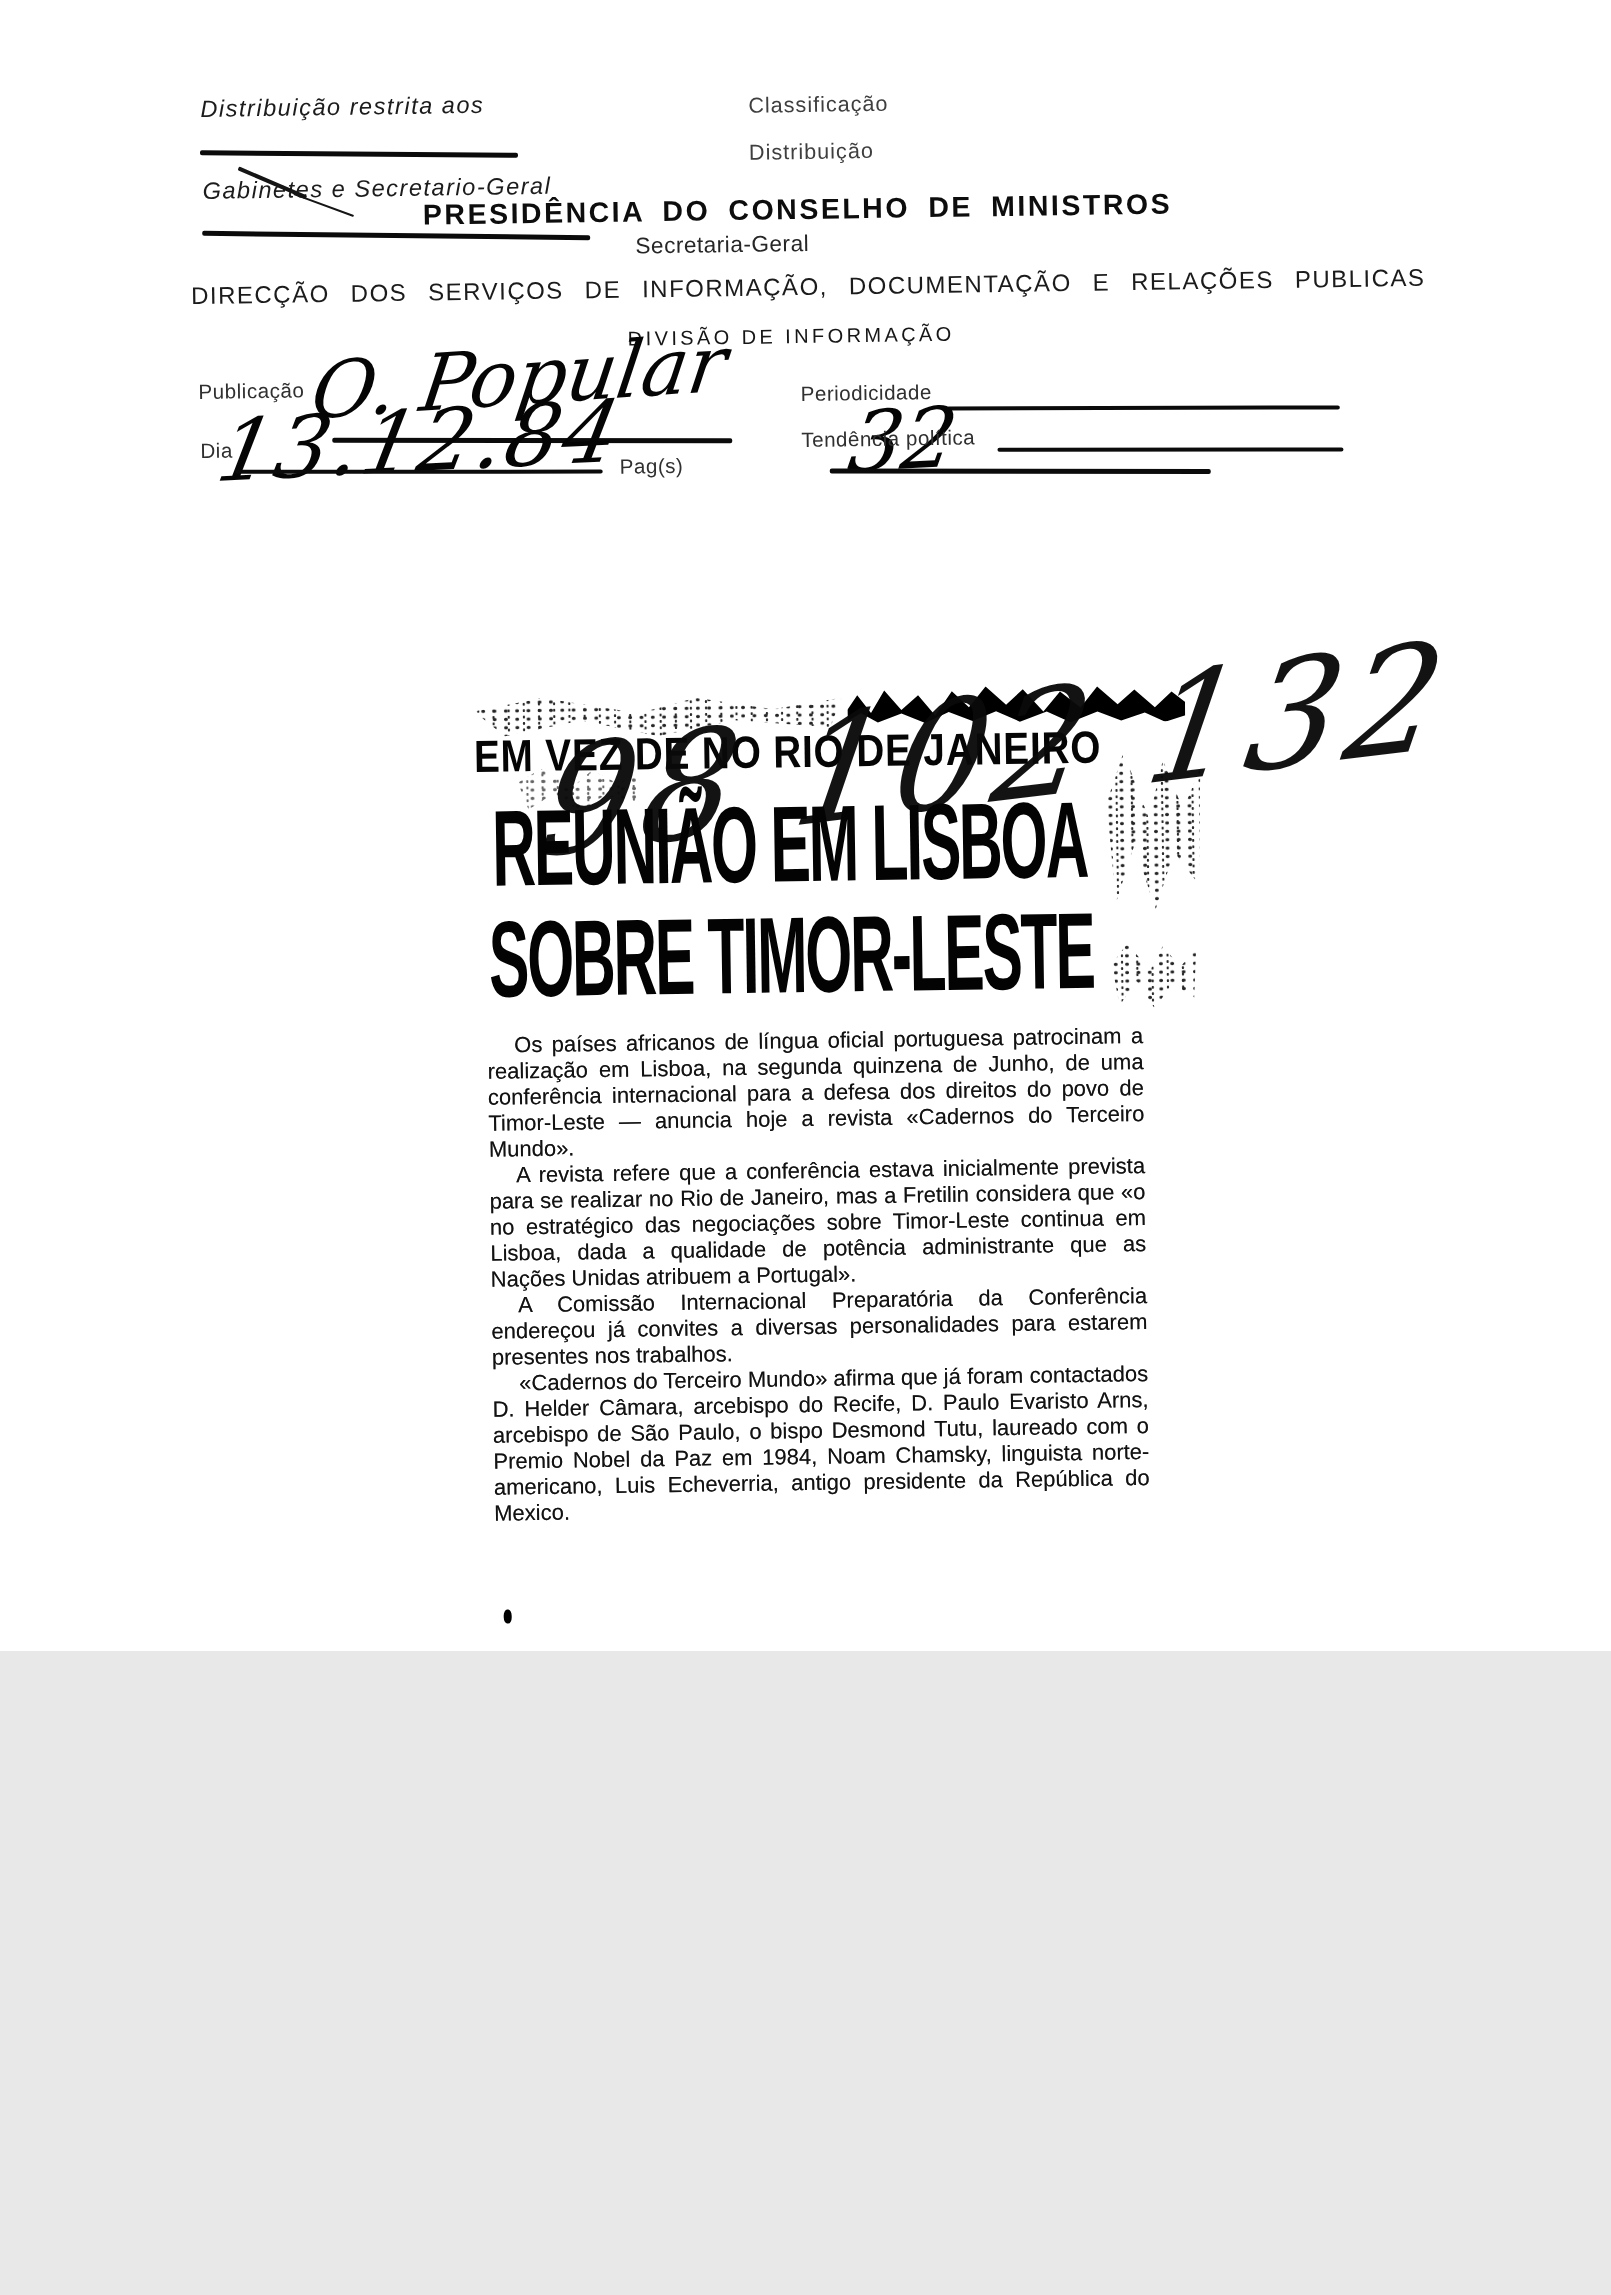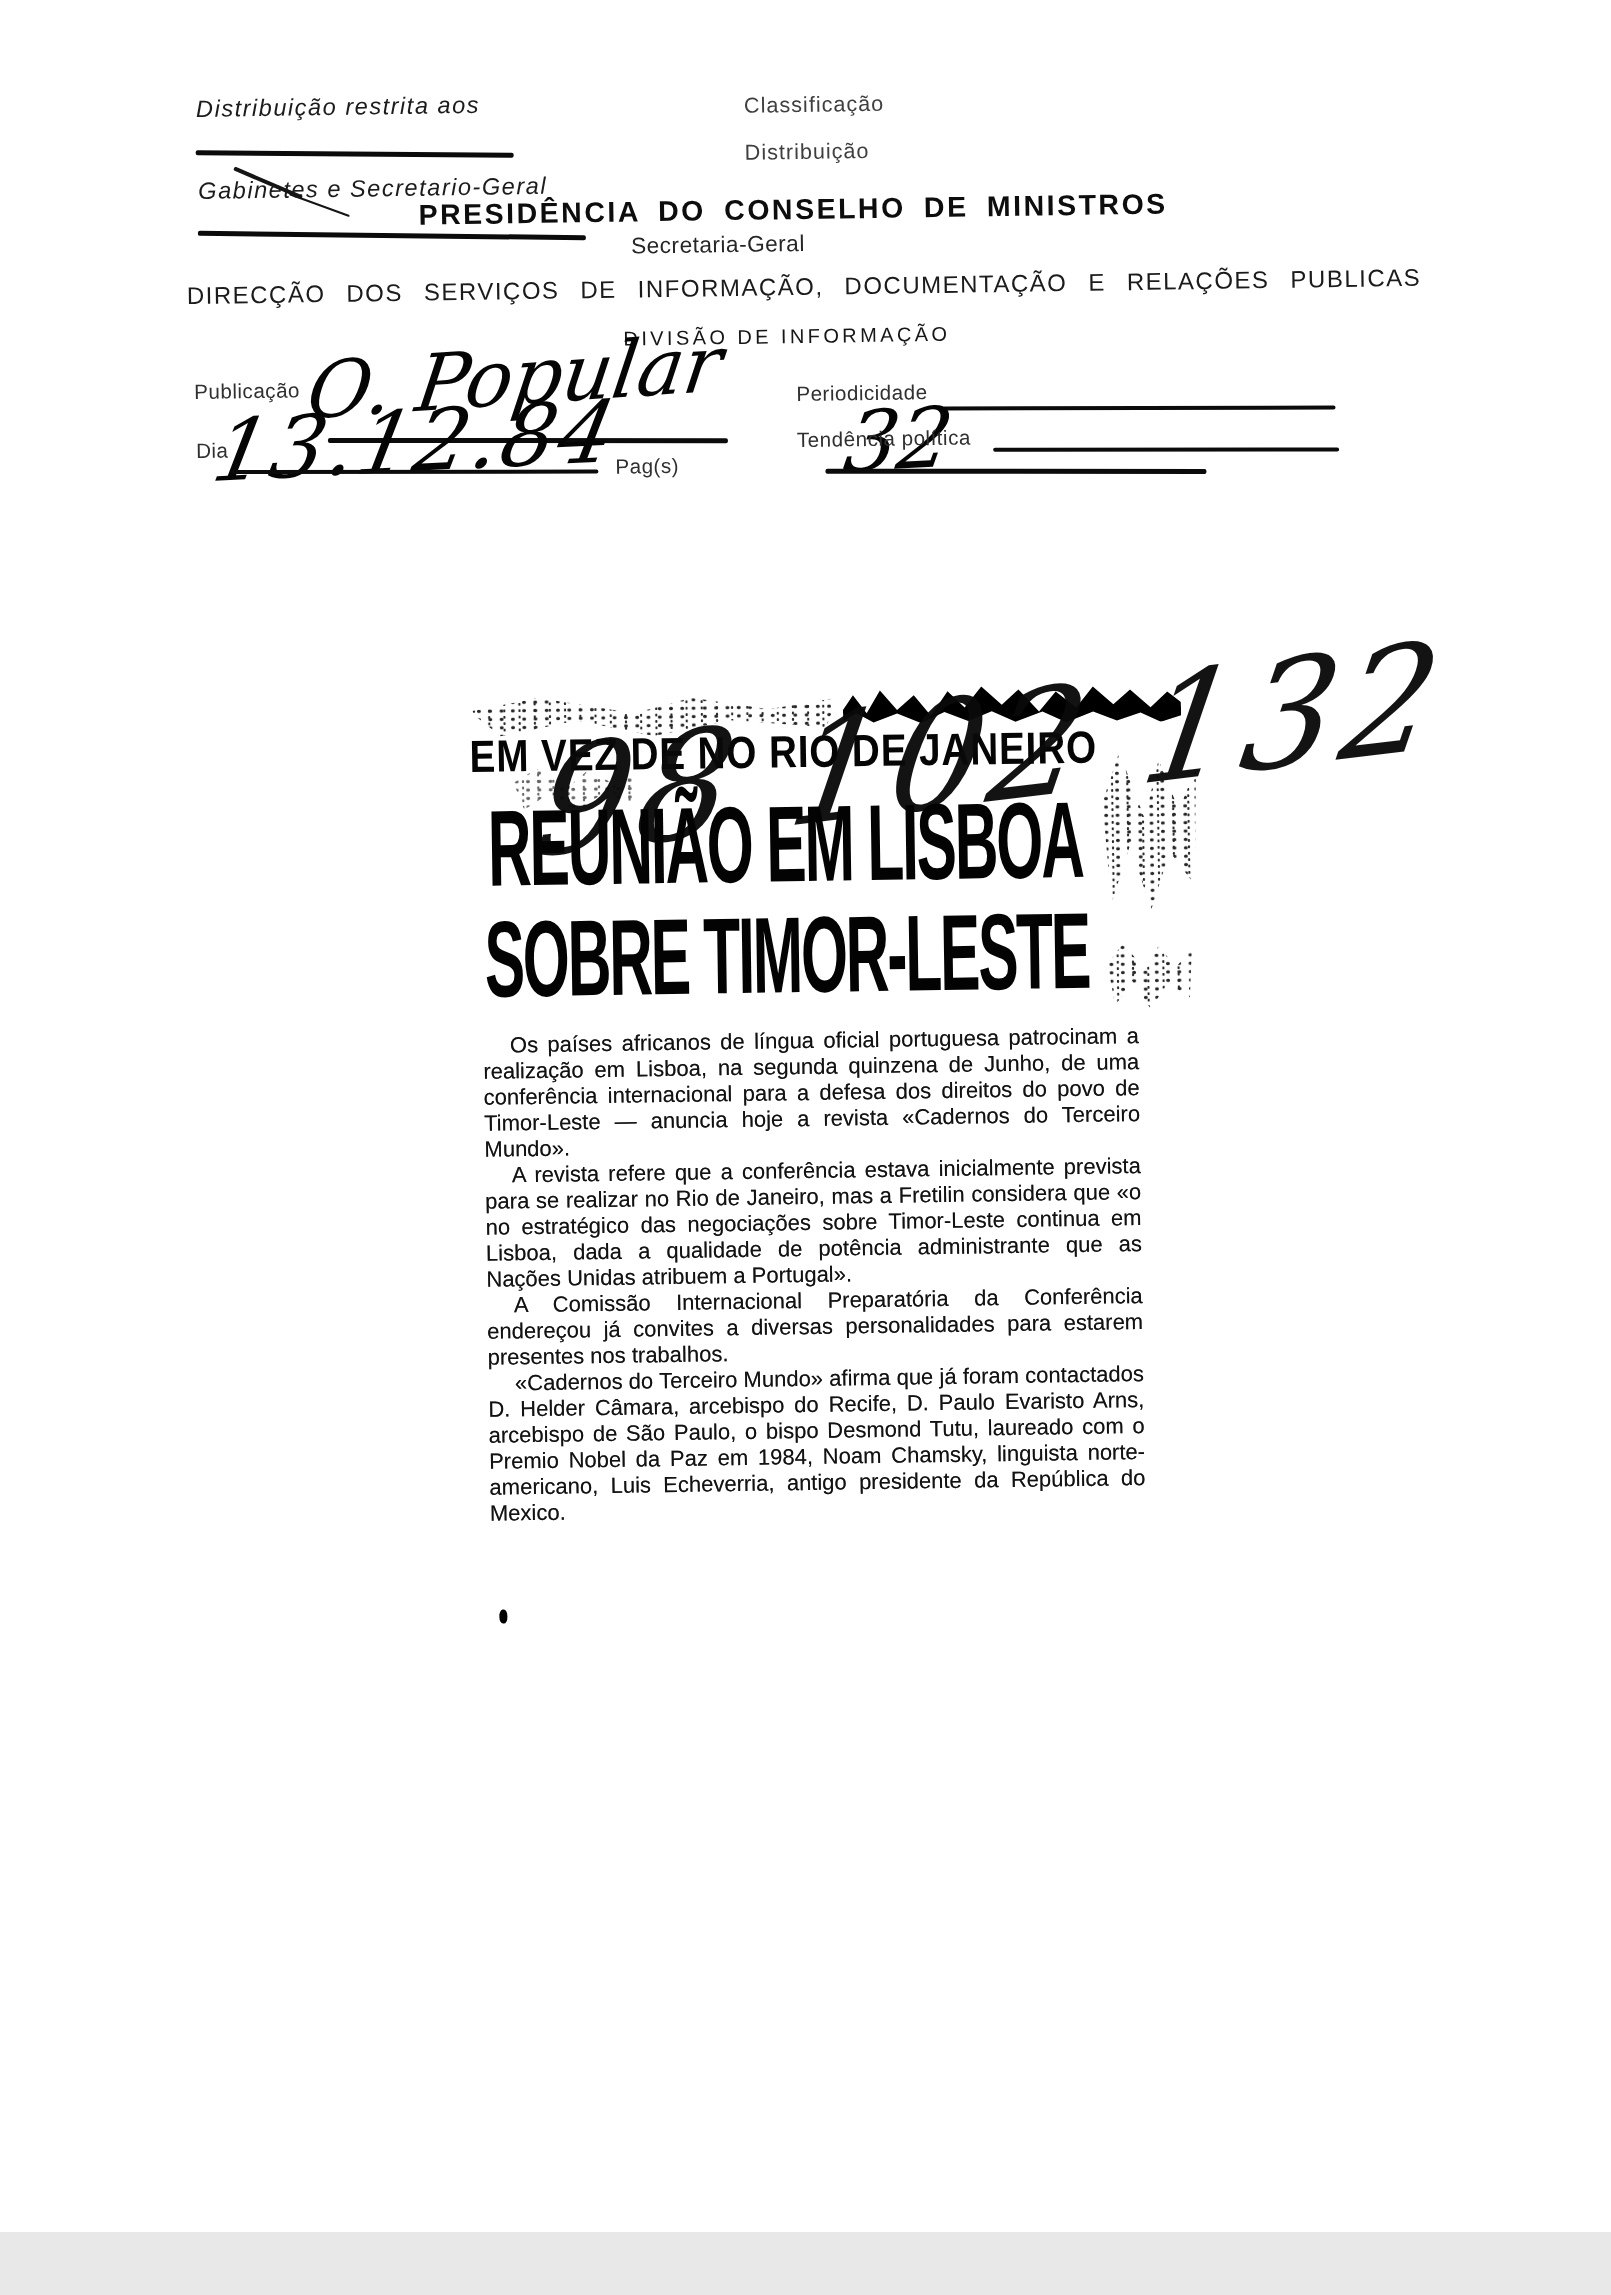--- a/index.html
+++ b/index.html
@@ -1,16 +1,16 @@
 <!DOCTYPE html>
 <html style="font-size:7.9px"><head>
 <meta charset="utf-8">
 <style>
   html,body{margin:0;padding:0;background:#e8e8e8;}
-  .page{position:relative;width:1612px;height:2232px;background:#ffffff;overflow:hidden;
+  .page{position:relative;width:1612px;height:1651px;background:#ffffff;overflow:hidden;
         font-family:"Liberation Sans",sans-serif;color:#101010;}
   .scan{position:absolute;inset:0;transform:rotate(-0.85deg);transform-origin:50% 50%;}
   .abs{position:absolute;white-space:nowrap;}
 
   
   .stamp{font:italic 23.6px/1 "Liberation Sans",sans-serif;letter-spacing:1.5px;color:#1c1c1c;}
   .stamp-1{left:211px;top:89px;}
   .stamp-2{left:212px;top:171px;}
   .rule{position:absolute;background:#0b0b0b;border-radius:2px;}
   .rule-1{left:210px;top:145px;width:318px;height:5.4px;transform:rotate(1.3deg);}

